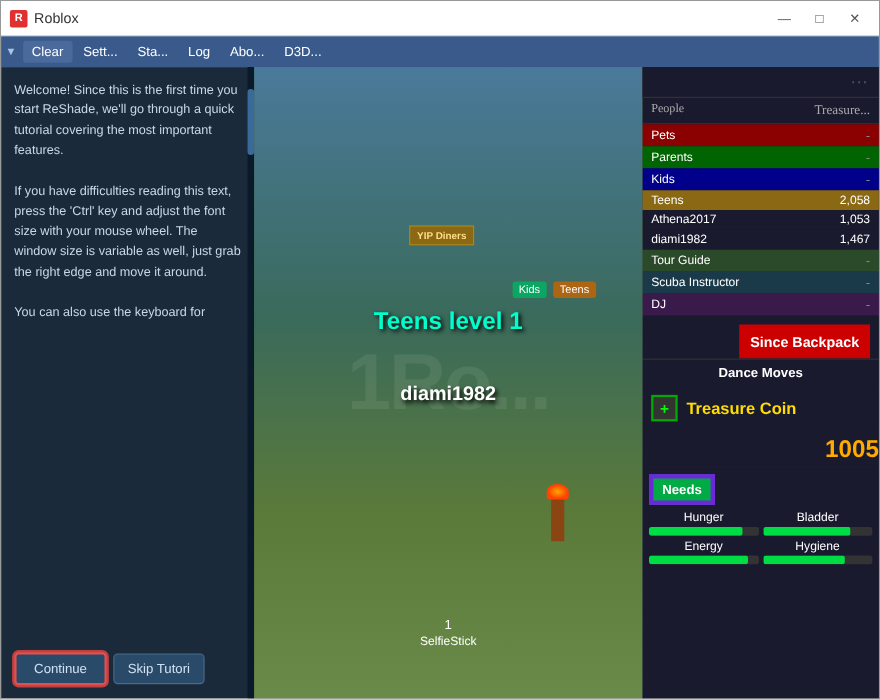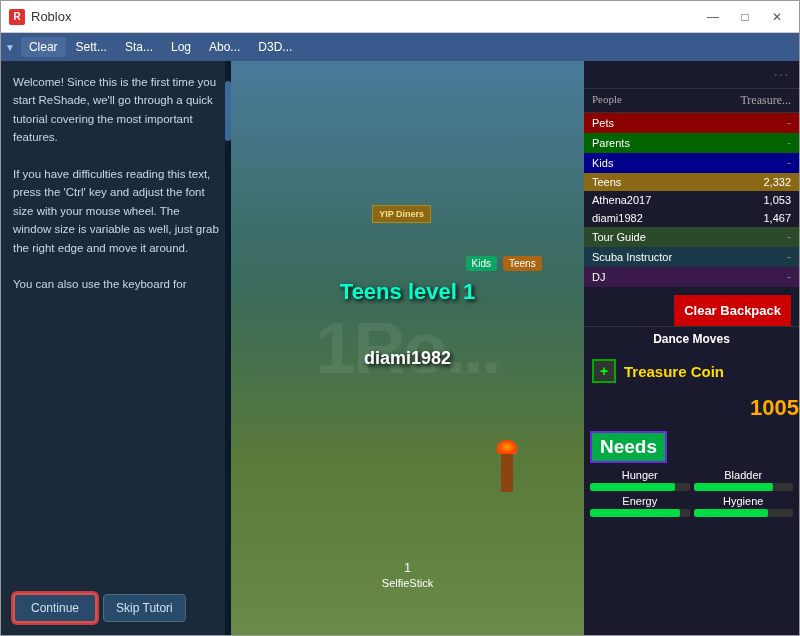--- a/index.html
+++ b/index.html
@@ -361,24 +361,24 @@
     .needs-section {
       background: #1a1a2e;
       padding: 4px 6px;
       flex: 1;
     }
 
     .needs-header {
       background: #00aa44;
       color: white;
       text-align: center;
-      font-size: 19px;
+      font-size: 12px;
       font-weight: bold;
       padding: 3px 8px;
-      border: 2px solid #6d28d9;
+      border: 4px solid #6d28d9;
       display: inline-block;
       margin-bottom: 6px;
     }
 
     .needs-grid {
       display: grid;
       grid-template-columns: 1fr 1fr;
       gap: 4px;
     }
 
@@ -553,21 +553,21 @@
       <div class="lb-row parents">
         <span class="lb-row-name">Parents</span>
         <span class="lb-row-dash">-</span>
       </div>
       <div class="lb-row kids">
         <span class="lb-row-name">Kids</span>
         <span class="lb-row-dash">-</span>
       </div>
       <div class="lb-row teens">
         <span class="lb-row-name">Teens</span>
-        <span class="lb-row-val">2,332</span>
+        <span class="lb-row-val">2,058</span>
       </div>
       <div class="lb-row athena">
         <span class="lb-row-name">Athena2017</span>
         <span class="lb-row-val">1,053</span>
       </div>
       <div class="lb-row diami">
         <span class="lb-row-name">diami1982</span>
         <span class="lb-row-val">1,467</span>
       </div>
       <div class="lb-row tourguide">
@@ -577,21 +577,21 @@
       <div class="lb-row scuba">
         <span class="lb-row-name">Scuba Instructor</span>
         <span class="lb-row-dash">-</span>
       </div>
       <div class="lb-row dj">
         <span class="lb-row-name">DJ</span>
         <span class="lb-row-dash">-</span>
       </div>
 
       <div style="text-align:right; padding: 4px 4px 0 4px; background:#1a1a2e;">
-        <button class="clear-backpack-btn">Clear Backpack</button>
+        <button class="clear-backpack-btn">Since Backpack</button>
       </div>
 
       <div class="dance-moves">Dance Moves</div>
 
       <div class="treasure-section">
         <div class="coin-icon">
           <span>+</span>
         </div>
         <span class="coin-label">Treasure Coin</span>
       </div>

